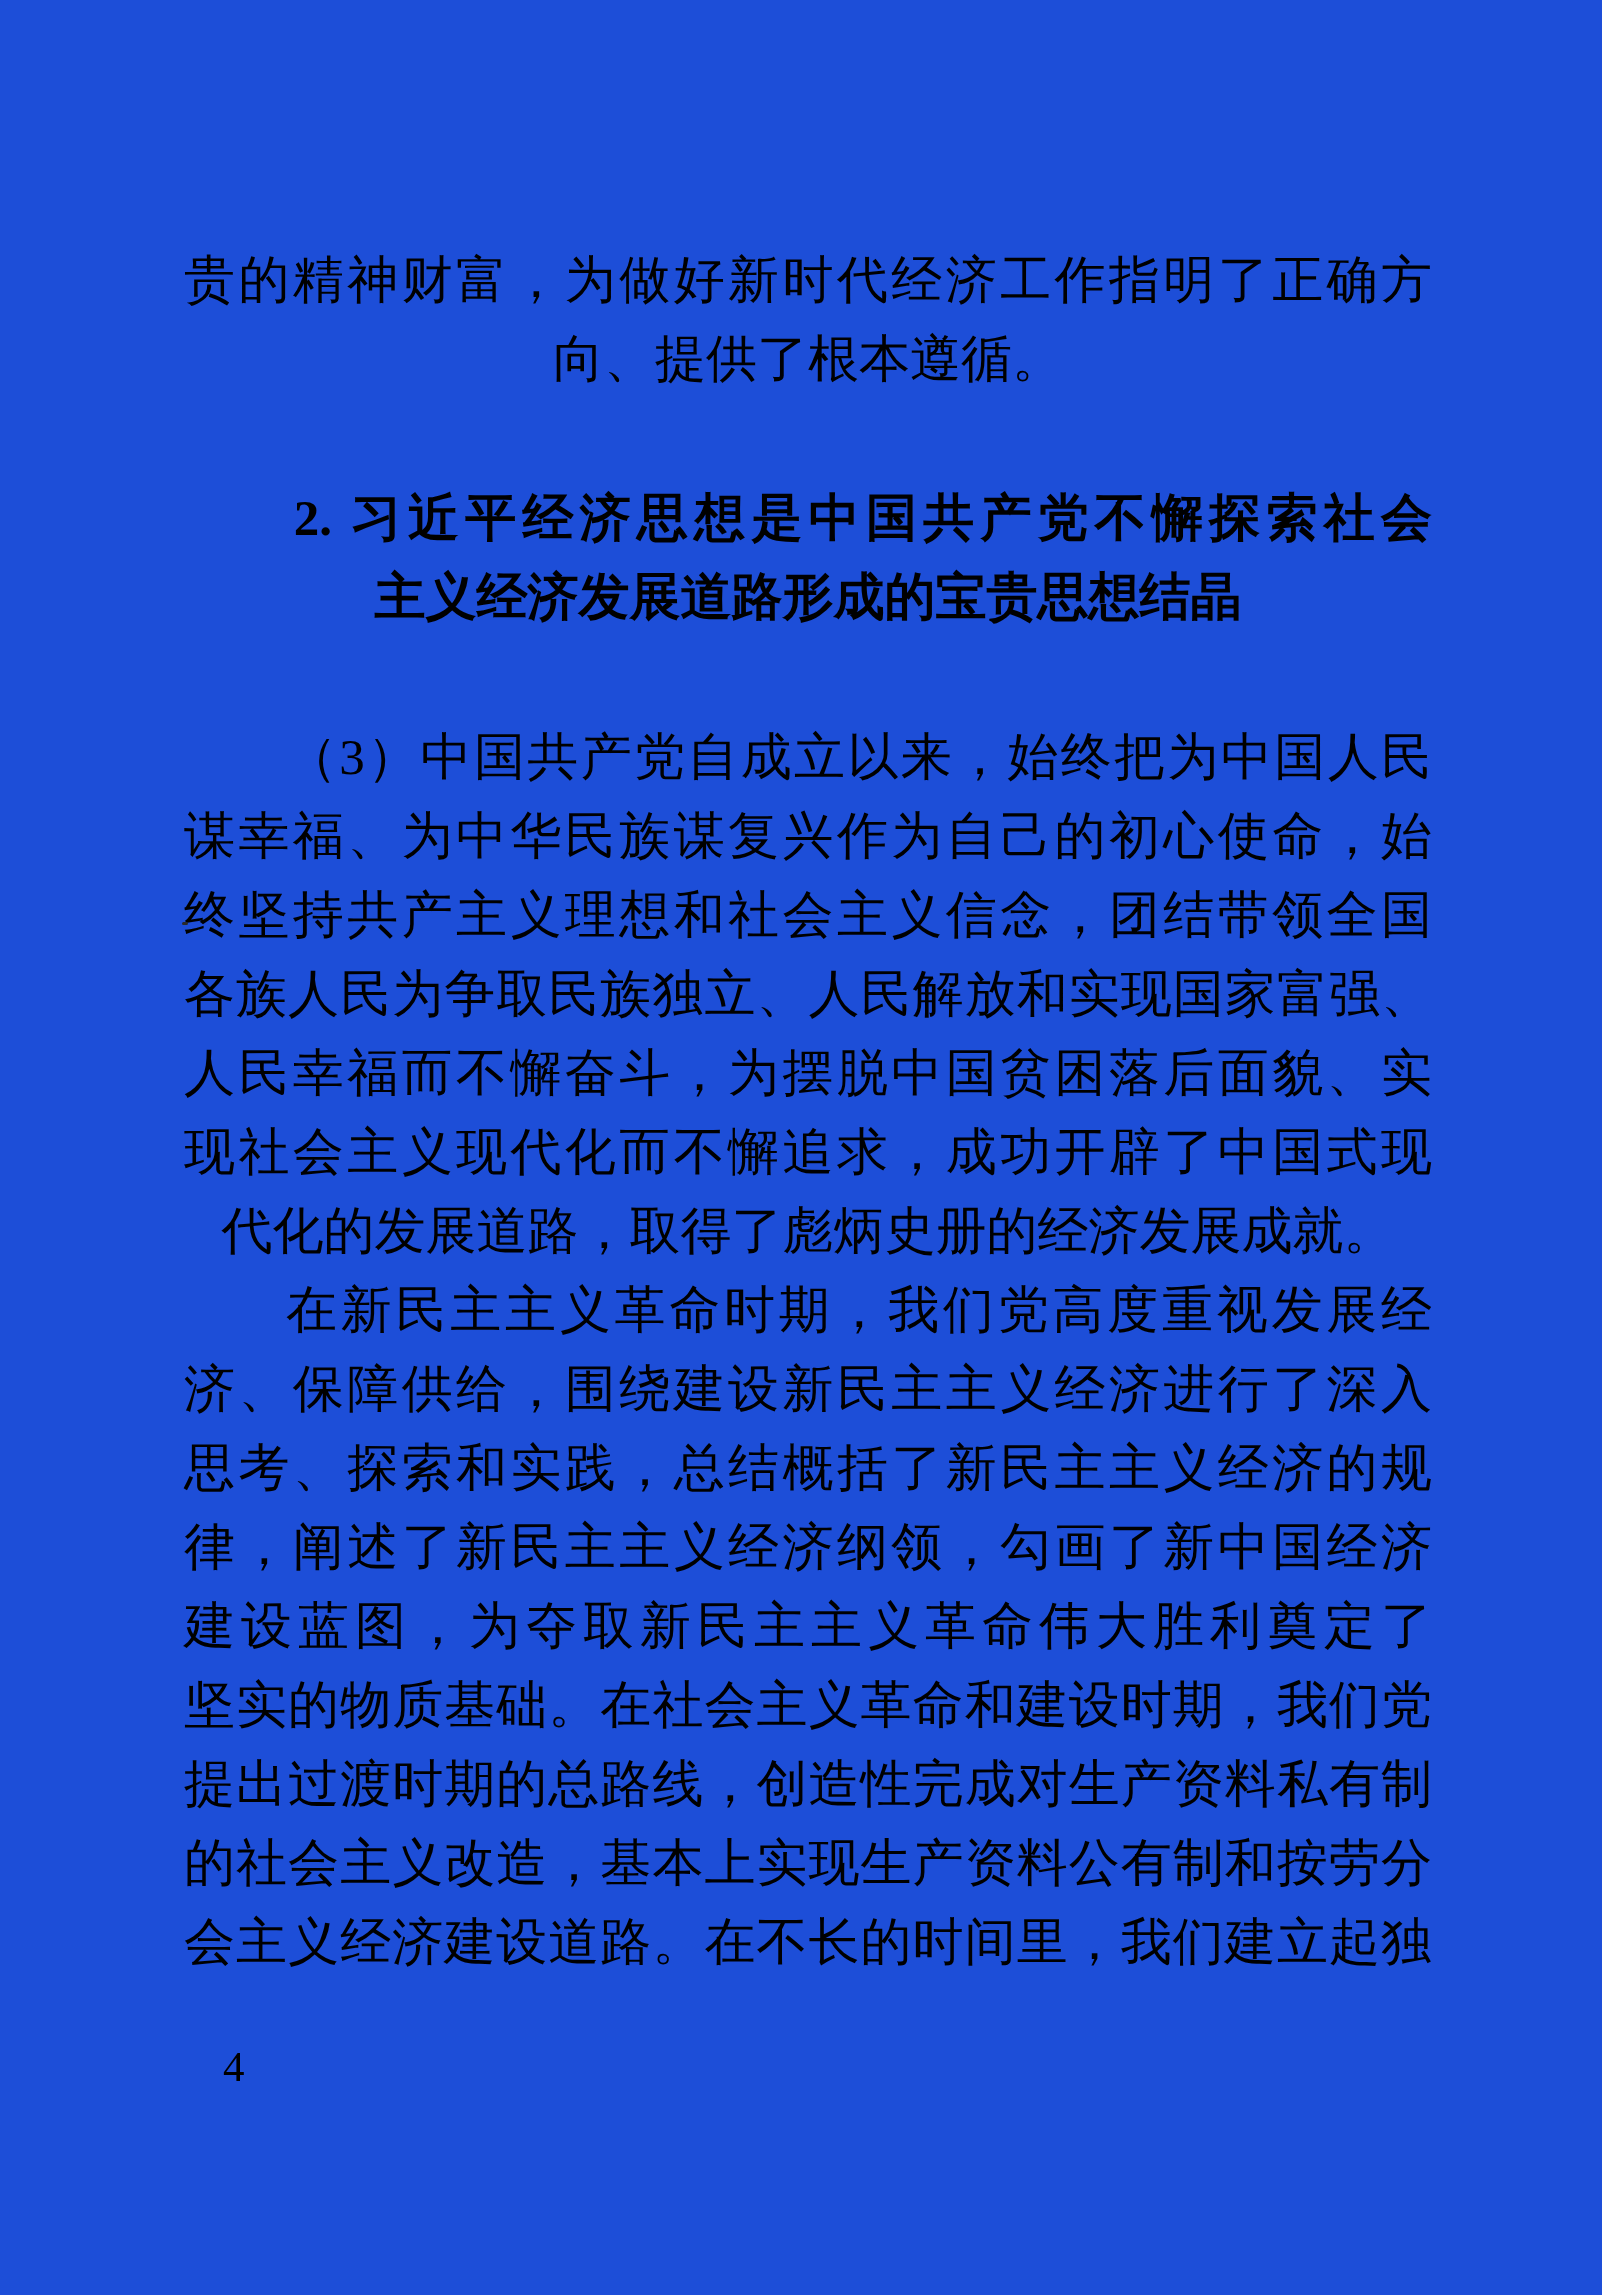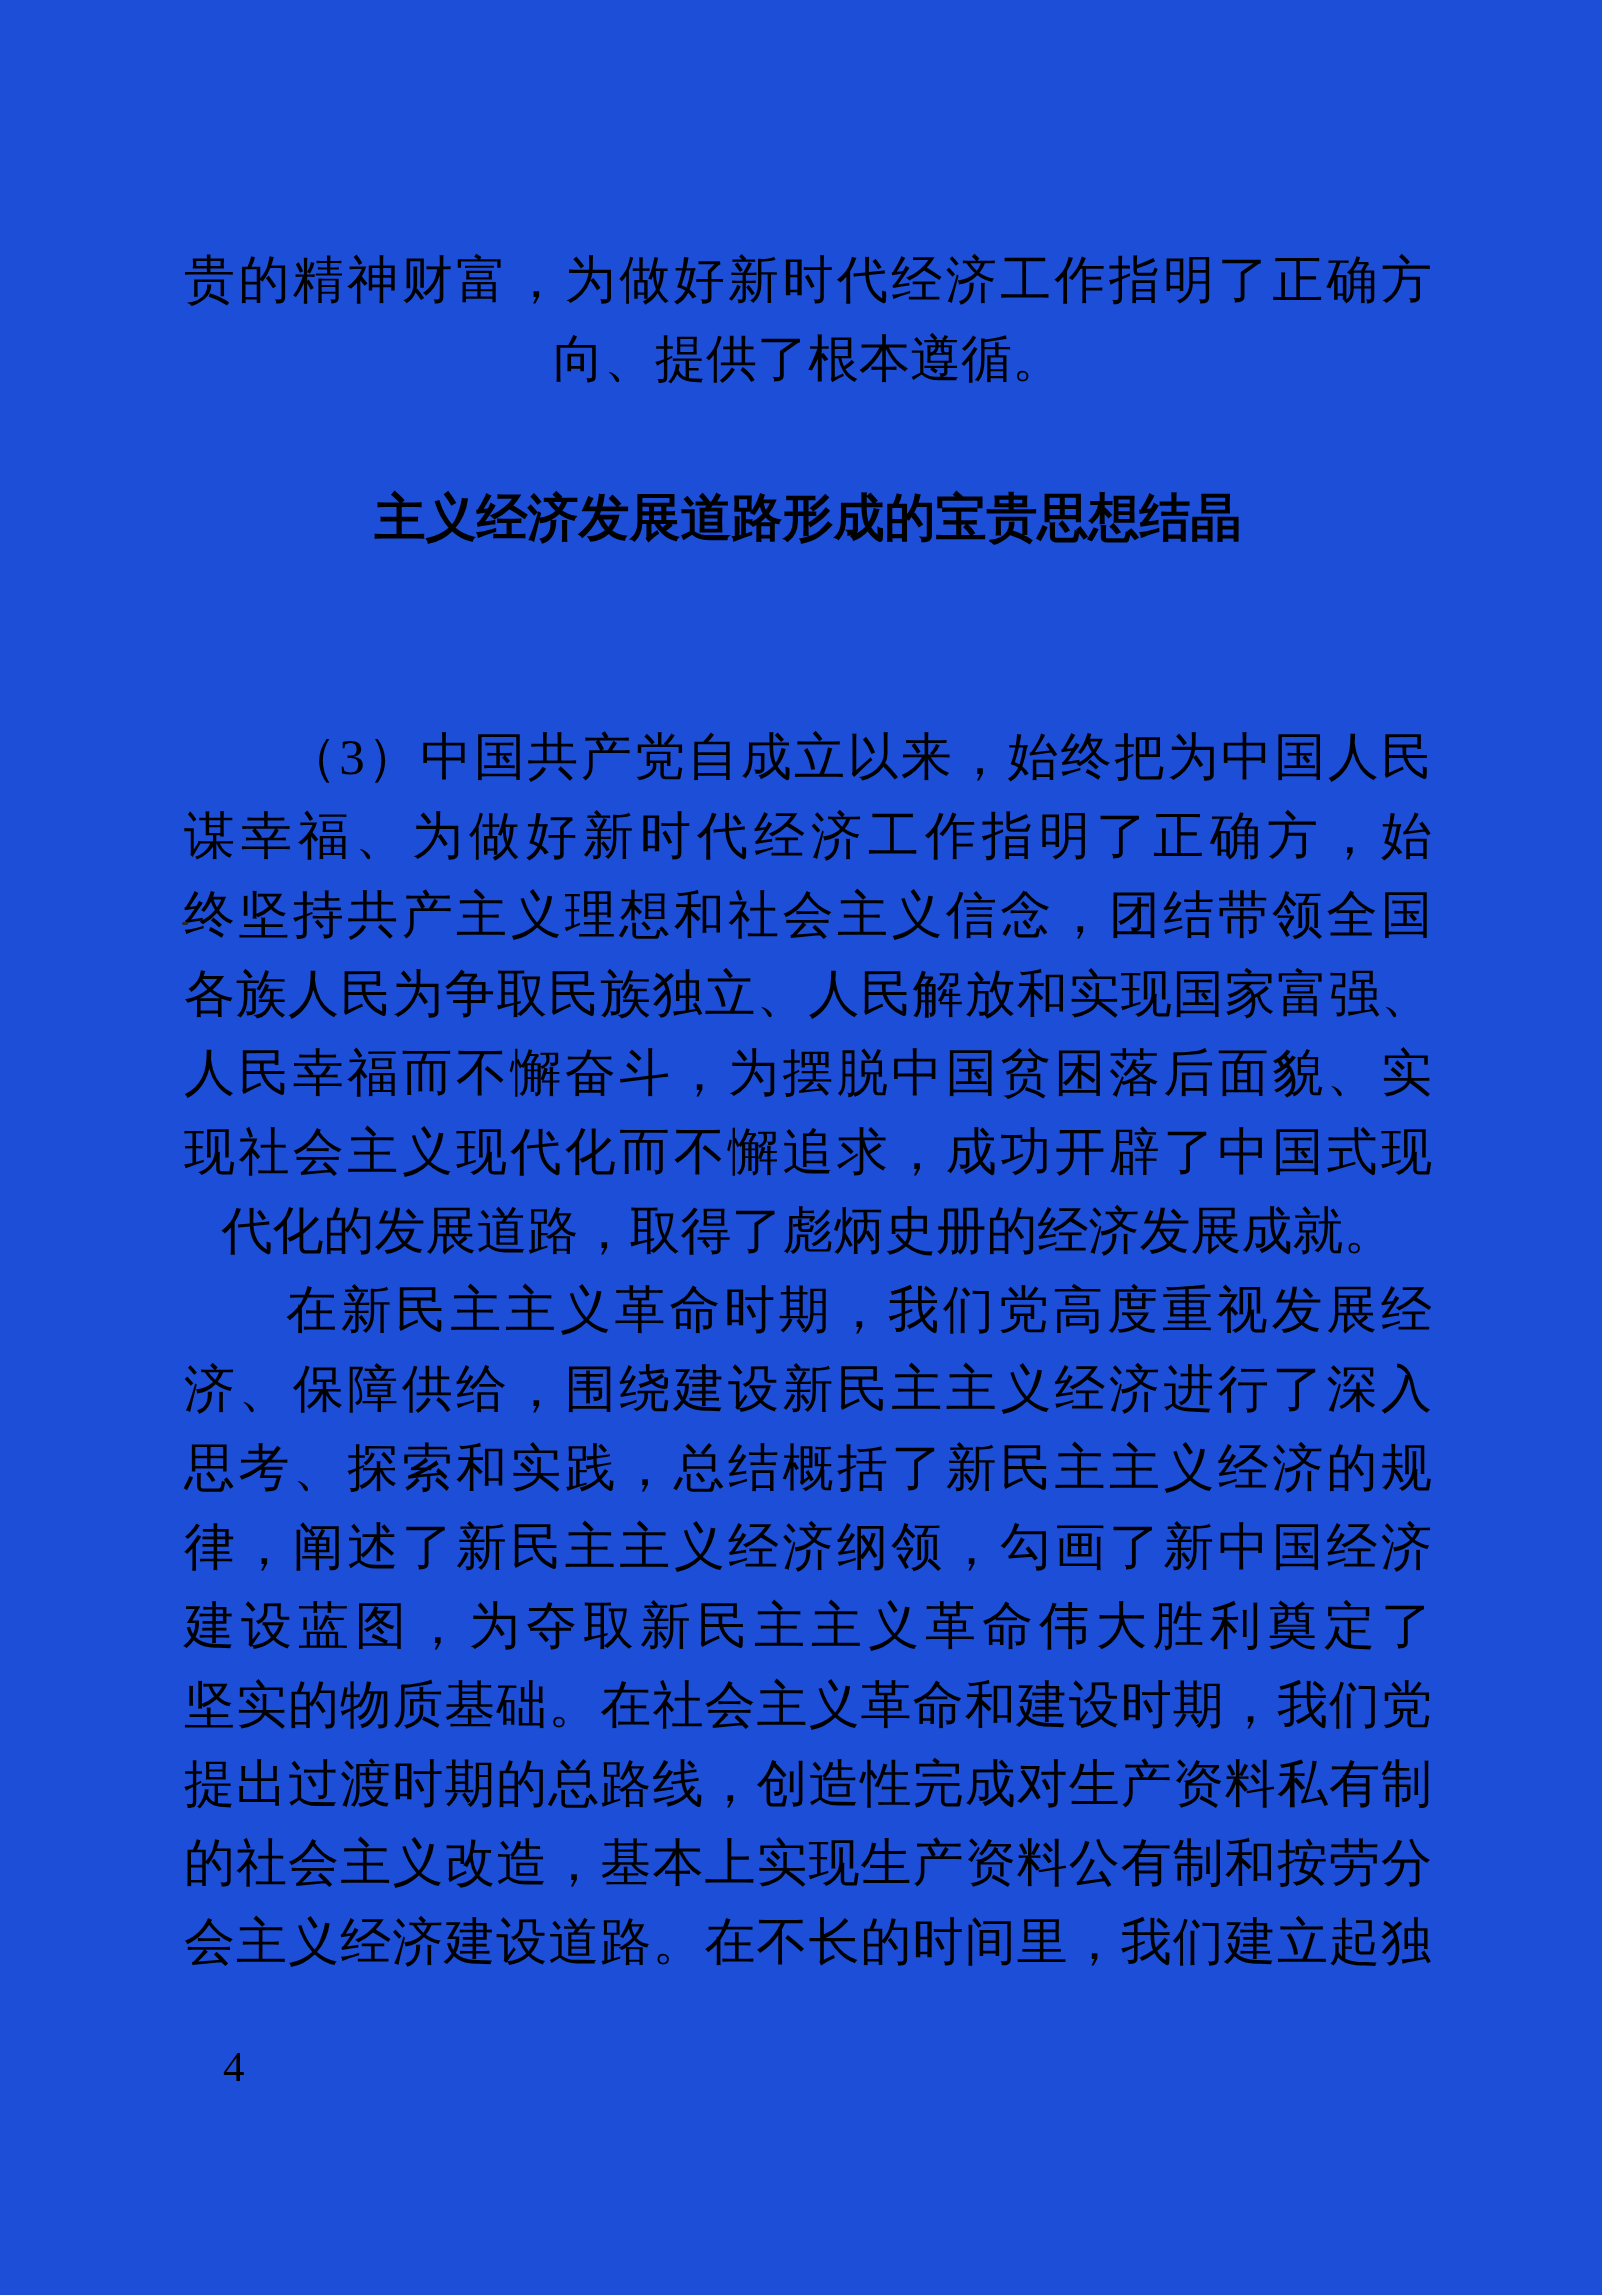--- a/index.html
+++ b/index.html
@@ -64,26 +64,27 @@
 <body>
 
 <div class="page">
 
   <section class="block" style="top:241px">
     <div class="line full">贵的精神财富，为做好新时代经济工作指明了正确方</div>
     <div class="line">向、提供了根本遵循。</div>
   </section>
 
   <section class="block heading-block" style="top:479px">
+    <div class="line full indent-heading">2. 习近平经济思想是中国共产党不懈探索社会</div>
     <div class="line">主义经济发展道路形成的宝贵思想结晶</div>
   </section>
 
   <section class="block" style="top:718px">
     <div class="line full indent2">（3）中国共产党自成立以来，始终把为中国人民</div>
-    <div class="line full">谋幸福、为做好新时代经济工作指明了正确方，始</div>
+    <div class="line full">谋幸福、为中华民族谋复兴作为自己的初心使命，始</div>
     <div class="line full">终坚持共产主义理想和社会主义信念，团结带领全国</div>
     <div class="line full">各族人民为争取民族独立、人民解放和实现国家富强、</div>
     <div class="line full">人民幸福而不懈奋斗，为摆脱中国贫困落后面貌、实</div>
     <div class="line full">现社会主义现代化而不懈追求，成功开辟了中国式现</div>
     <div class="line">代化的发展道路，取得了彪炳史册的经济发展成就。</div>
 
     <div class="line full indent2">在新民主主义革命时期，我们党高度重视发展经</div>
     <div class="line full">济、保障供给，围绕建设新民主主义经济进行了深入</div>
     <div class="line full">思考、探索和实践，总结概括了新民主主义经济的规</div>
     <div class="line full">律，阐述了新民主主义经济纲领，勾画了新中国经济</div>

